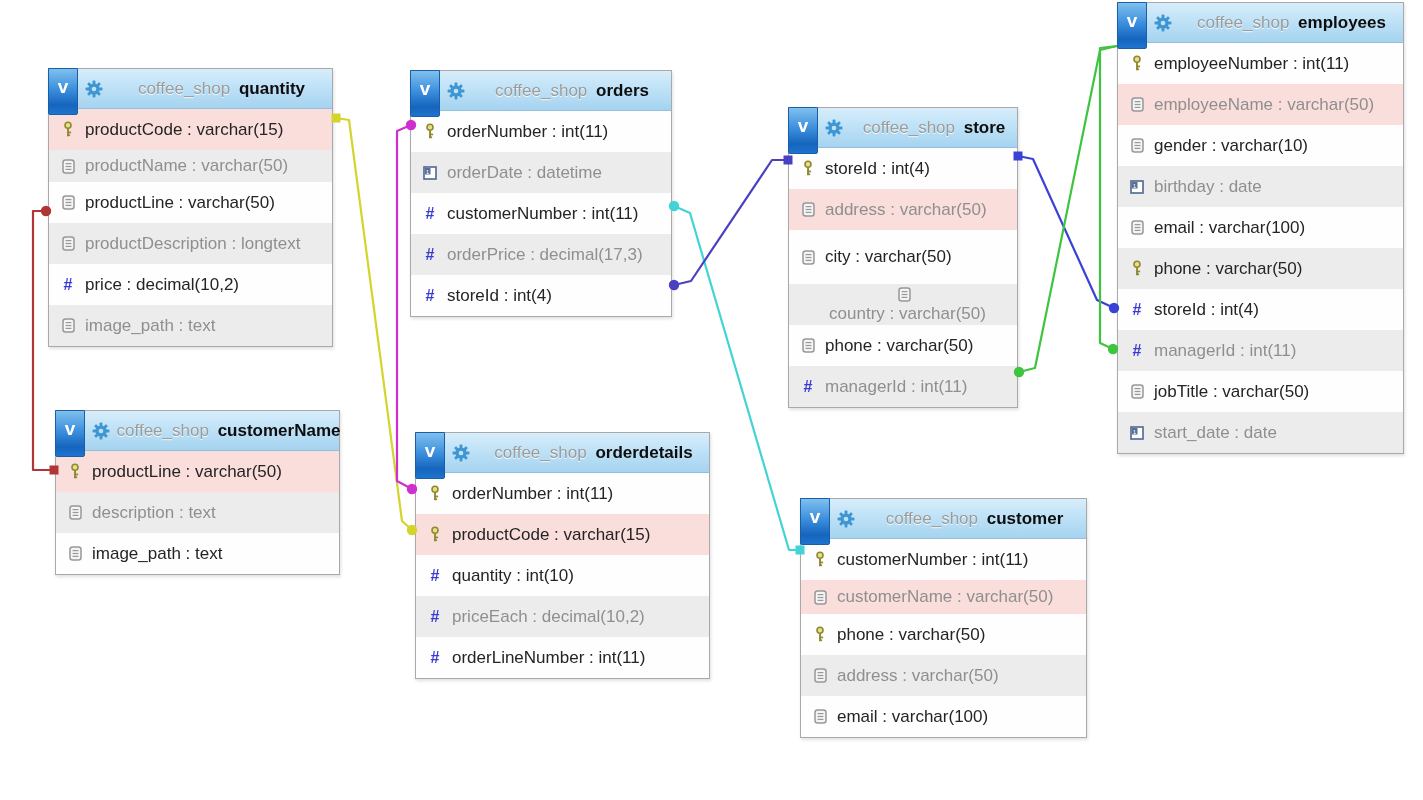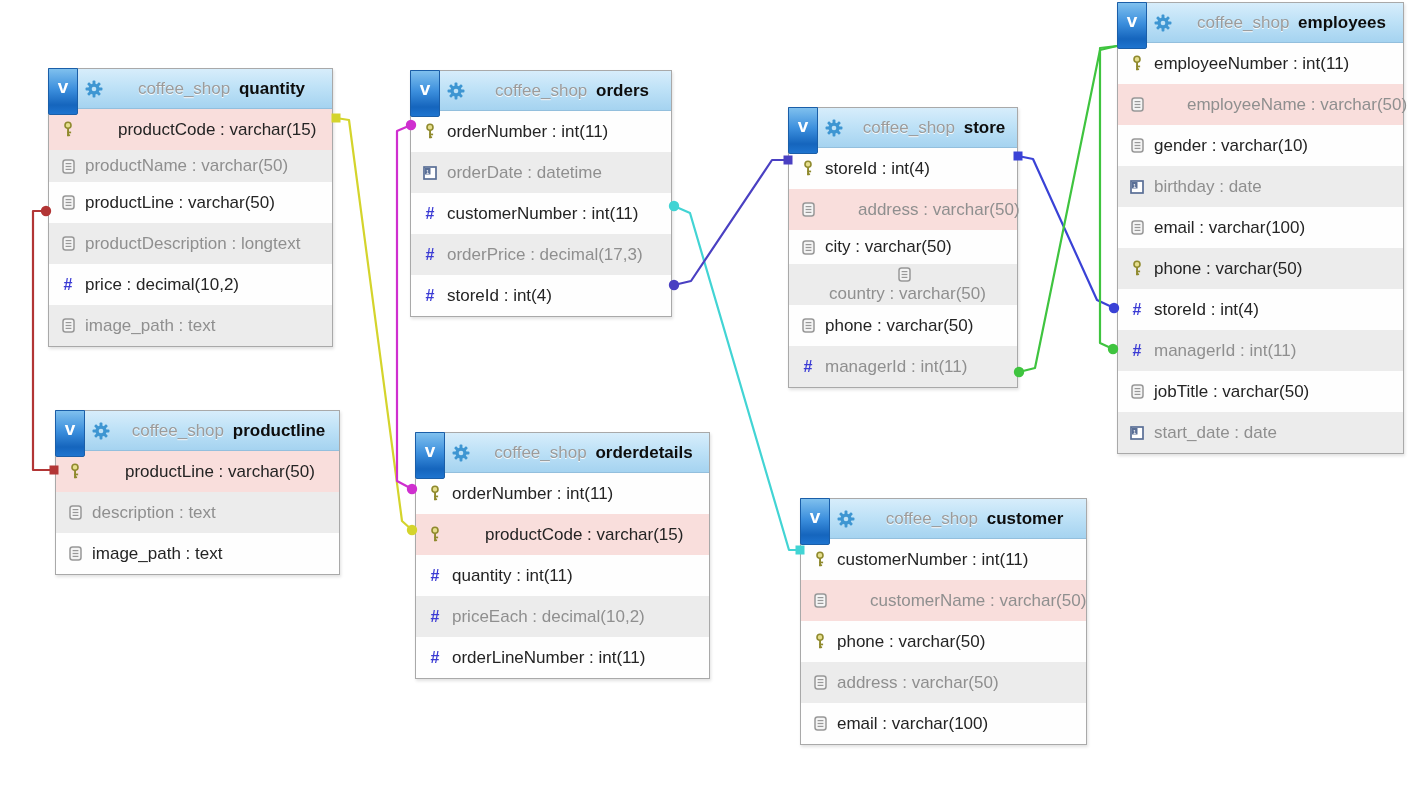--- a/index.html
+++ b/index.html
@@ -42,21 +42,21 @@
     color:#9b9b9b; text-shadow:0 1px 0 rgba(255,255,255,0.9);
   }
   .table-name { color:#0d0d0d; font-weight:bold; margin-left:4px; }
 
   .field-row {
     height:41px; display:flex; align-items:center;
     padding-left:9px; font-size:17px;
   }
   .bg-white { background:#fefefe; }
   .bg-grey  { background:#ececec; }
-  .bg-pink  { background:#f9dedc;gap:33px; }
+  .bg-pink  { background:#f9dedc; }
   .txt-dark { color:#242424; }
   .txt-grey { color:#8f8f8f; }
 
   .field-icon {
     width:20px; display:inline-flex; justify-content:center; align-items:center;
     margin-right:7px; flex:0 0 20px;
   }
   .num-glyph { color:#3b3bd4; font-weight:bold; font-size:16px; }
   .field-label { white-space:nowrap; }
 </style>
@@ -194,21 +194,21 @@
               <rect x="8.4" y="0.6" width="3.2" height="18.8" rx="1" transform="rotate(0 10 10)"></rect>
               <rect x="8.4" y="0.6" width="3.2" height="18.8" rx="1" transform="rotate(45 10 10)"></rect>
               <rect x="8.4" y="0.6" width="3.2" height="18.8" rx="1" transform="rotate(90 10 10)"></rect>
               <rect x="8.4" y="0.6" width="3.2" height="18.8" rx="1" transform="rotate(135 10 10)"></rect>
               <circle cx="10" cy="10" r="6.2"></circle>
             </g>
             <circle cx="10" cy="10" r="2.6" fill="#bfe2f7"></circle>
           </svg></span>
       <span class="header-text">
         <span class="schema-name">coffee_shop</span>
-        <span class="table-name">productline</span>
+        <span class="table-name">customerName</span>
       </span>
     </div>
     <div class="rows">
         <div class="field-row bg-pink txt-dark" style="height: 41px;">
           <span class="field-icon">
             <svg width="12" height="17" viewBox="0 0 12 17">
               <circle cx="6" cy="4.2" r="3" fill="#e6df8e" stroke="#8f8a2e" stroke-width="1.6"></circle>
               <rect x="5.1" y="7" width="1.9" height="8.2" fill="#8f8a2e"></rect>
               <rect x="5.1" y="10.6" width="4" height="1.7" fill="#8f8a2e"></rect>
               <rect x="5.1" y="13.4" width="3" height="1.7" fill="#8f8a2e"></rect>
@@ -338,21 +338,21 @@
               <rect x="5.1" y="10.6" width="4" height="1.7" fill="#8f8a2e"></rect>
               <rect x="5.1" y="13.4" width="3" height="1.7" fill="#8f8a2e"></rect>
             </svg>
           </span>
           <span class="field-label">productCode : varchar(15)</span>
         </div>
         <div class="field-row bg-white txt-dark" style="height: 41px;">
           <span class="field-icon">
             <span class="num-glyph">#</span>
           </span>
-          <span class="field-label">quantity : int(11)</span>
+          <span class="field-label">quantity : int(10)</span>
         </div>
         <div class="field-row bg-grey txt-grey" style="height: 41px;">
           <span class="field-icon">
             <span class="num-glyph">#</span>
           </span>
           <span class="field-label">priceEach : decimal(10,2)</span>
         </div>
         <div class="field-row bg-white txt-dark" style="height: 41px;">
           <span class="field-icon">
             <span class="num-glyph">#</span>
@@ -395,21 +395,21 @@
           <span class="field-icon">
             <svg width="13" height="15" viewBox="0 0 13 15">
               <rect x="1" y="1" width="11" height="13" rx="2.5" fill="#f4f4f4" stroke="#989898" stroke-width="1.5"></rect>
               <line x1="3.6" y1="4.6" x2="9.4" y2="4.6" stroke="#989898" stroke-width="1.2"></line>
               <line x1="3.6" y1="7.5" x2="9.4" y2="7.5" stroke="#989898" stroke-width="1.2"></line>
               <line x1="3.6" y1="10.4" x2="9.4" y2="10.4" stroke="#989898" stroke-width="1.2"></line>
             </svg>
           </span>
           <span class="field-label">address : varchar(50)</span>
         </div>
-        <div class="field-row bg-white txt-dark" style="height: 34px;">
+        <div class="field-row bg-white txt-dark" style="height: 54px;">
           <span class="field-icon">
             <svg width="13" height="15" viewBox="0 0 13 15">
               <rect x="1" y="1" width="11" height="13" rx="2.5" fill="#f4f4f4" stroke="#989898" stroke-width="1.5"></rect>
               <line x1="3.6" y1="4.6" x2="9.4" y2="4.6" stroke="#989898" stroke-width="1.2"></line>
               <line x1="3.6" y1="7.5" x2="9.4" y2="7.5" stroke="#989898" stroke-width="1.2"></line>
               <line x1="3.6" y1="10.4" x2="9.4" y2="10.4" stroke="#989898" stroke-width="1.2"></line>
             </svg>
           </span>
           <span class="field-label">city : varchar(50)</span>
         </div>
@@ -466,21 +466,21 @@
           <span class="field-icon">
             <svg width="12" height="17" viewBox="0 0 12 17">
               <circle cx="6" cy="4.2" r="3" fill="#e6df8e" stroke="#8f8a2e" stroke-width="1.6"></circle>
               <rect x="5.1" y="7" width="1.9" height="8.2" fill="#8f8a2e"></rect>
               <rect x="5.1" y="10.6" width="4" height="1.7" fill="#8f8a2e"></rect>
               <rect x="5.1" y="13.4" width="3" height="1.7" fill="#8f8a2e"></rect>
             </svg>
           </span>
           <span class="field-label">customerNumber : int(11)</span>
         </div>
-        <div class="field-row bg-pink txt-grey" style="height: 41px;">
+        <div class="field-row bg-pink txt-grey" style="height: 34px;">
           <span class="field-icon">
             <svg width="13" height="15" viewBox="0 0 13 15">
               <rect x="1" y="1" width="11" height="13" rx="2.5" fill="#f4f4f4" stroke="#989898" stroke-width="1.5"></rect>
               <line x1="3.6" y1="4.6" x2="9.4" y2="4.6" stroke="#989898" stroke-width="1.2"></line>
               <line x1="3.6" y1="7.5" x2="9.4" y2="7.5" stroke="#989898" stroke-width="1.2"></line>
               <line x1="3.6" y1="10.4" x2="9.4" y2="10.4" stroke="#989898" stroke-width="1.2"></line>
             </svg>
           </span>
           <span class="field-label">customerName : varchar(50)</span>
         </div>

